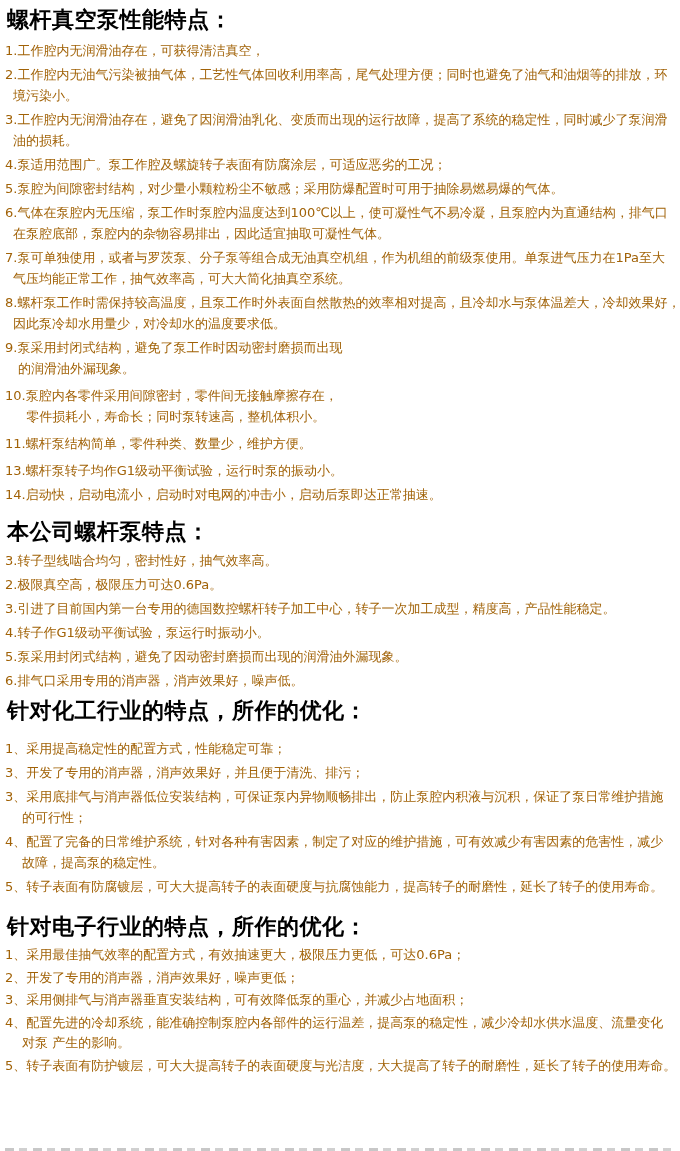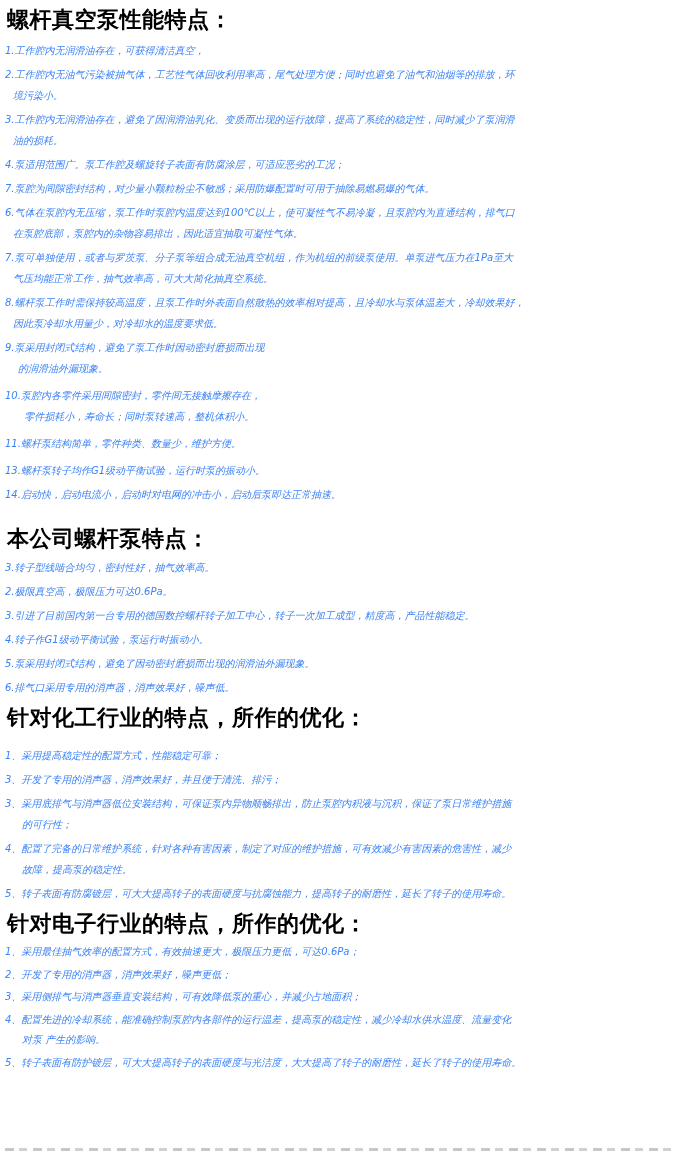--- a/index.html
+++ b/index.html
@@ -18,40 +18,39 @@
     font-size:22px;
     font-weight:700;
     color:#000000;
     line-height:27px;
     margin:0 0 7px 2px;
     letter-spacing:0.5px;
     white-space:pre;
   }
   .items{margin:0;}
   .item{
-    font-size:10px;
+    font-size:13px;
     line-height:21px;
     margin:0 0 3px 0;
     white-space:pre;
     padding-left:8px;
     text-indent:-8px;
-    color:#3b82f6;
-    font-style:italic;
+    color:#a16207;
   }
   .item.narrow{
     margin-bottom:6px;
     padding-left:13px;
     text-indent:-13px;
   }
-  .sec2{margin-top:20px;}
+  .sec2{margin-top:13px;}
   .sec2 .hd{margin-bottom:5px;}
   .sec3{margin-top:6px;}
   .sec3 .hd{margin-bottom:14px;}
   .sec3 .item{padding-left:17px;text-indent:-17px;}
-  .sec4{margin-top:6px;}
+  .sec4{margin-top:16px;}
   .sec4 .hd{margin-bottom:5px;}
   .sec4 .item{padding-left:17px;text-indent:-17px;line-height:20.5px;margin-bottom:2px;}
   .clip-row{
     position:absolute;
     left:5px;top:1148px;
     width:668px;height:3px;
     background:repeating-linear-gradient(90deg,
       #9a9a9a 0px,#9a9a9a 9px,
       #ffffff 9px,#ffffff 14px,
       #aaaaaa 14px,#aaaaaa 22px,
@@ -66,21 +65,21 @@
 
   <section class="sec1">
     <h2 class="hd">螺杆真空泵性能特点：</h2>
     <div class="items">
         <div class="item">1.工作腔内无润滑油存在，可获得清洁真空，</div>
         <div class="item">2.工作腔内无油气污染被抽气体，工艺性气体回收利用率高，尾气处理方便；同时也避免了油气和油烟等的排放，环
 境污染小。</div>
         <div class="item">3.工作腔内无润滑油存在，避免了因润滑油乳化、变质而出现的运行故障，提高了系统的稳定性，同时减少了泵润滑
 油的损耗。</div>
         <div class="item">4.泵适用范围广。泵工作腔及螺旋转子表面有防腐涂层，可适应恶劣的工况；</div>
-        <div class="item">7.泵腔为间隙密封结构，对少量小颗粒粉尘不敏感；采用防爆配置时可用于抽除易燃易爆的气体。</div>
+        <div class="item">5.泵腔为间隙密封结构，对少量小颗粒粉尘不敏感；采用防爆配置时可用于抽除易燃易爆的气体。</div>
         <div class="item">6.气体在泵腔内无压缩，泵工作时泵腔内温度达到100℃以上，使可凝性气不易冷凝，且泵腔内为直通结构，排气口
 在泵腔底部，泵腔内的杂物容易排出，因此适宜抽取可凝性气体。</div>
         <div class="item">7.泵可单独使用，或者与罗茨泵、分子泵等组合成无油真空机组，作为机组的前级泵使用。单泵进气压力在1Pa至大
 气压均能正常工作，抽气效率高，可大大简化抽真空系统。</div>
         <div class="item">8.螺杆泵工作时需保持较高温度，且泵工作时外表面自然散热的效率相对提高，且冷却水与泵体温差大，冷却效果好，
 因此泵冷却水用量少，对冷却水的温度要求低。</div>
         <div class="item narrow">9.泵采用封闭式结构，避免了泵工作时因动密封磨损而出现
 的润滑油外漏现象。</div>
         <div class="item narrow">10.泵腔内各零件采用间隙密封，零件间无接触摩擦存在，
   零件损耗小，寿命长；同时泵转速高，整机体积小。</div>

